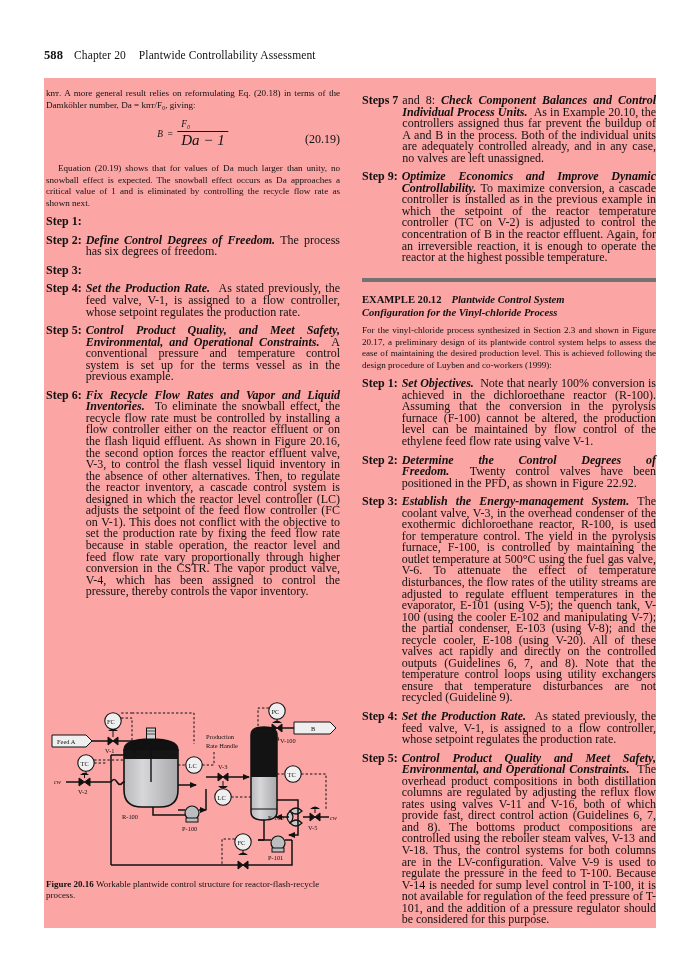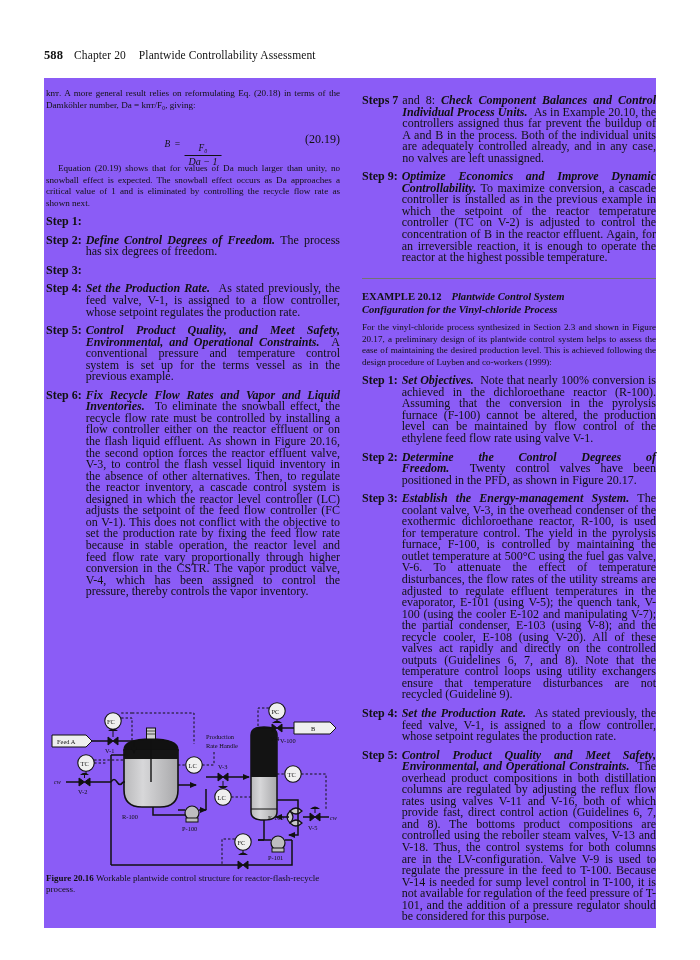--- a/index.html
+++ b/index.html
@@ -34,21 +34,21 @@
     margin-right: 11px;
   }
   .running-head .chap {
     margin-right: 13px;
   }
   .content {
     position: absolute;
     left: 44px; top: 78px;
     width: 612px;
     height: 850px;
-    background: #8b5cf6;
+    background: #fca5a5;
     display: flex;
     gap: 22px;
     padding: 0;
     box-sizing: border-box;
   }
   .col {
     width: 295px;
     padding: 10px 0 0 0;
     box-sizing: border-box;
     position: relative;
@@ -79,28 +79,27 @@
     transform: translateX(-50%);
     top: 0;
     display: flex;
     align-items: center;
     gap: 4px;
     font-style: italic;
   }
   .frac {
     display: inline-flex;
     flex-direction: column;
-    align-items: center;
+    align-items: flex-start;
     line-height: 1.05;
     vertical-align: middle;
-    margin-top: 24px;
   }
   .frac .num { padding: 0 4px 1px 4px; font-size: 9.3px; }
   .frac .bar { width: 100%; height: 1px; background: #111; }
-  .frac .den { padding: 1px 4px 0 4px; font-size: 10px; }
+  .frac .den { padding: 1px 4px 0 4px; font-size: 15px; }
   .eq-num {
     position: absolute;
     right: 0; top: 12px;
     font-style: normal;
     font-size: 12px;
   }
 
   .step {
     display: flex;
     font-size: 12px;
@@ -118,21 +117,21 @@
     flex: 1 1 auto;
     text-align: justify;
   }
   .step-title {
     font-weight: bold;
     font-style: italic;
   }
 
   .example-box {
     margin-top: 14px;
-    border-top: 1px solid #737373;
+    border-top: 4px solid #737373;
     padding-top: 11px;
   }
   .example-head {
     font-size: 10.6px;
     line-height: 13.2px;
     font-weight: bold;
   }
   .example-head .ex-num { font-style: normal; }
   .example-head .ex-title { font-style: italic; margin-left: 10px; }
   .example-head .ex-title2 { font-style: italic; }
@@ -145,21 +144,21 @@
     width: 295px;
   }
   .fig-canvas {
     width: 295px;
     height: 176px;
     position: relative;
   }
   .fig-caption {
     font-size: 9px;
     line-height: 11.4px;
-    margin-top: 0;
+    margin-top: 6px;
     text-align: left;
   }
   .fig-caption b { font-weight: bold; }
   svg { display: block; }
   .lbl { font-family: "Liberation Serif", serif; font-size: 6.4px; fill: #111; }
   .lbl-it { font-family: "Liberation Serif", serif; font-size: 6px; fill: #111; font-style: italic; }
 </style>
 </head>
 <body>
 
@@ -438,21 +437,21 @@
         <div class="gap"></div>
         <p>For the vinyl-chloride process synthesized in Section 2.3 and shown in Figure 20.17, a preliminary design of its plantwide control system helps to assess the ease of maintaining the desired production level. This is achieved following the design procedure of Luyben and co-workers (1999):</p>
 
         <div class="step">
           <span class="step-label">Step 1:</span>
           <span class="step-body"><span class="step-title">Set Objectives.</span>&nbsp;&nbsp;<span>Note that nearly 100% conversion is achieved in the dichloroethane reactor (R-100). Assuming that the conversion in the pyrolysis furnace (F-100) cannot be altered, the production level can be maintained by flow control of the ethylene feed flow rate using valve V-1.</span></span>
         </div>
 
         <div class="step">
           <span class="step-label">Step 2:</span>
-          <span class="step-body"><span class="step-title">Determine the Control Degrees of Freedom.</span>&nbsp;&nbsp;<span>Twenty control valves have been positioned in the PFD, as shown in Figure 20.17.</span></span>
+          <span class="step-body"><span class="step-title">Determine the Control Degrees of Freedom.</span>&nbsp;&nbsp;<span>Twenty control valves have been positioned in the PFD, as shown in Figure 22.92.</span></span>
         </div>
 
         <div class="step">
           <span class="step-label">Step 3:</span>
           <span class="step-body"><span class="step-title">Establish the Energy-management System.</span>&nbsp;<span>The coolant valve, V-3, in the overhead condenser of the exothermic dichloroethane reactor, R-100, is used for temperature control. The yield in the pyrolysis furnace, F-100, is controlled by maintaining the outlet temperature at 500°C using the fuel gas valve, V-6. To attenuate the effect of temperature disturbances, the flow rates of the utility streams are adjusted to regulate effluent temperatures in the evaporator, E-101 (using V-5); the quench tank, V-100 (using the cooler E-102 and manipulating V-7); the partial condenser, E-103 (using V-8); and the recycle cooler, E-108 (using V-20). All of these valves act rapidly and directly on the controlled outputs (Guidelines 6, 7, and 8). Note that the temperature control loops using utility exchangers ensure that temperature disturbances are not recycled (Guideline 9).</span></span>
         </div>
 
         <div class="step">
           <span class="step-label">Step 4:</span>
           <span class="step-body"><span class="step-title">Set the Production Rate.</span>&nbsp;&nbsp;<span>As stated previously, the feed valve, V-1, is assigned to a flow controller, whose setpoint regulates the production rate.</span></span>

